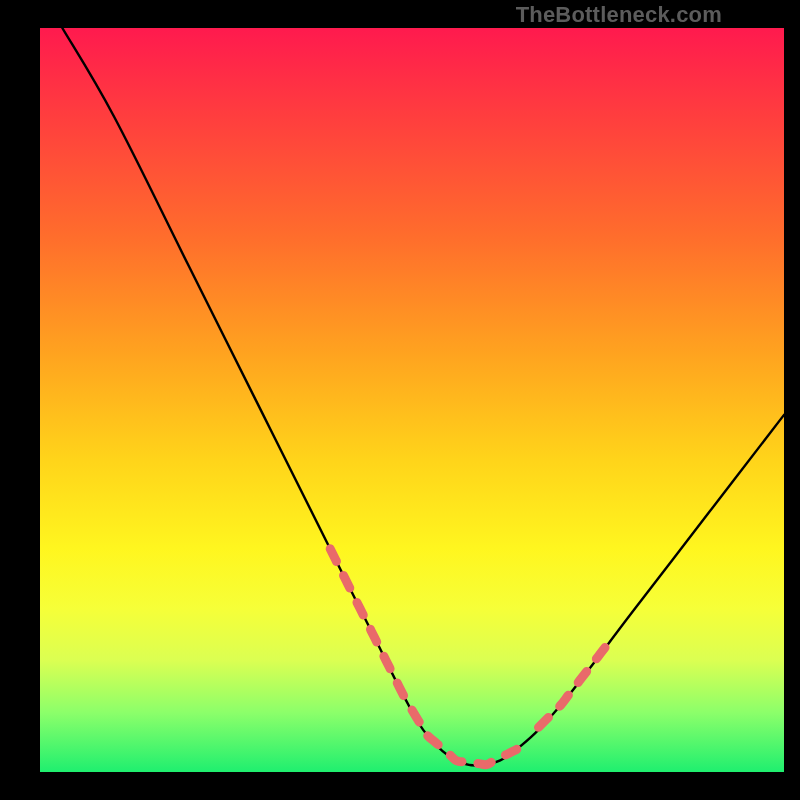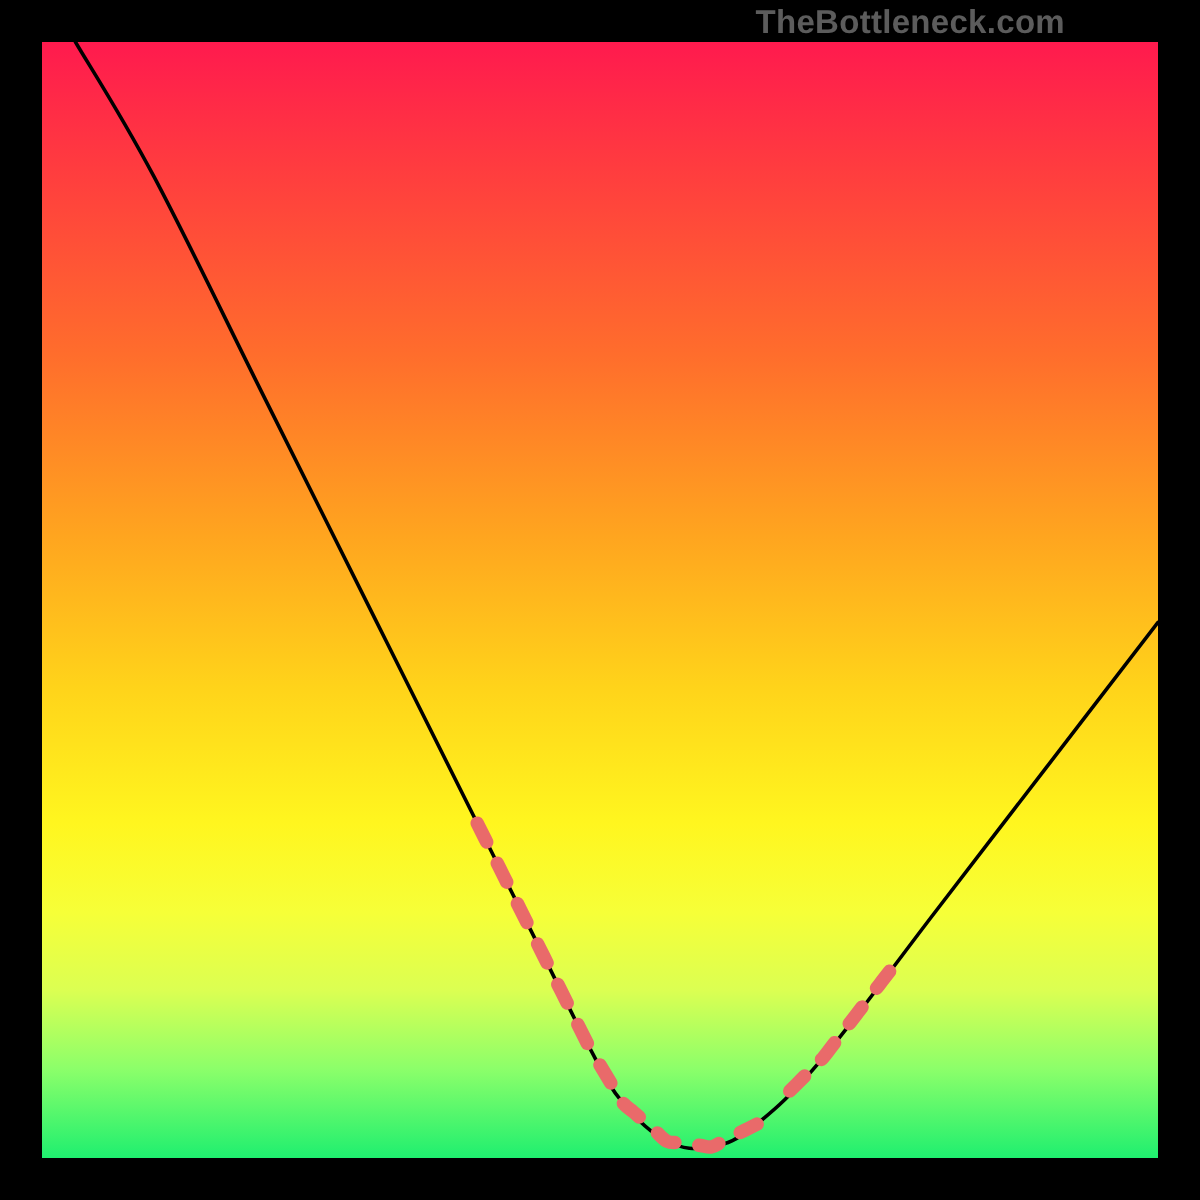--- a/index.html
+++ b/index.html
@@ -5,21 +5,21 @@
   html, body {
     margin: 0;
     padding: 0;
     width: 800px;
     height: 800px;
     background: #000;
     overflow: hidden;
   }
   .frame {
     position: absolute;
-    left: 0;
+    left: 12px;
     top: 0;
     width: 720px;
     height: 800px;
     background: #000;
   }
   .plot {
     position: absolute;
     left: 28px;
     top: 28px;
     width: 744px;

